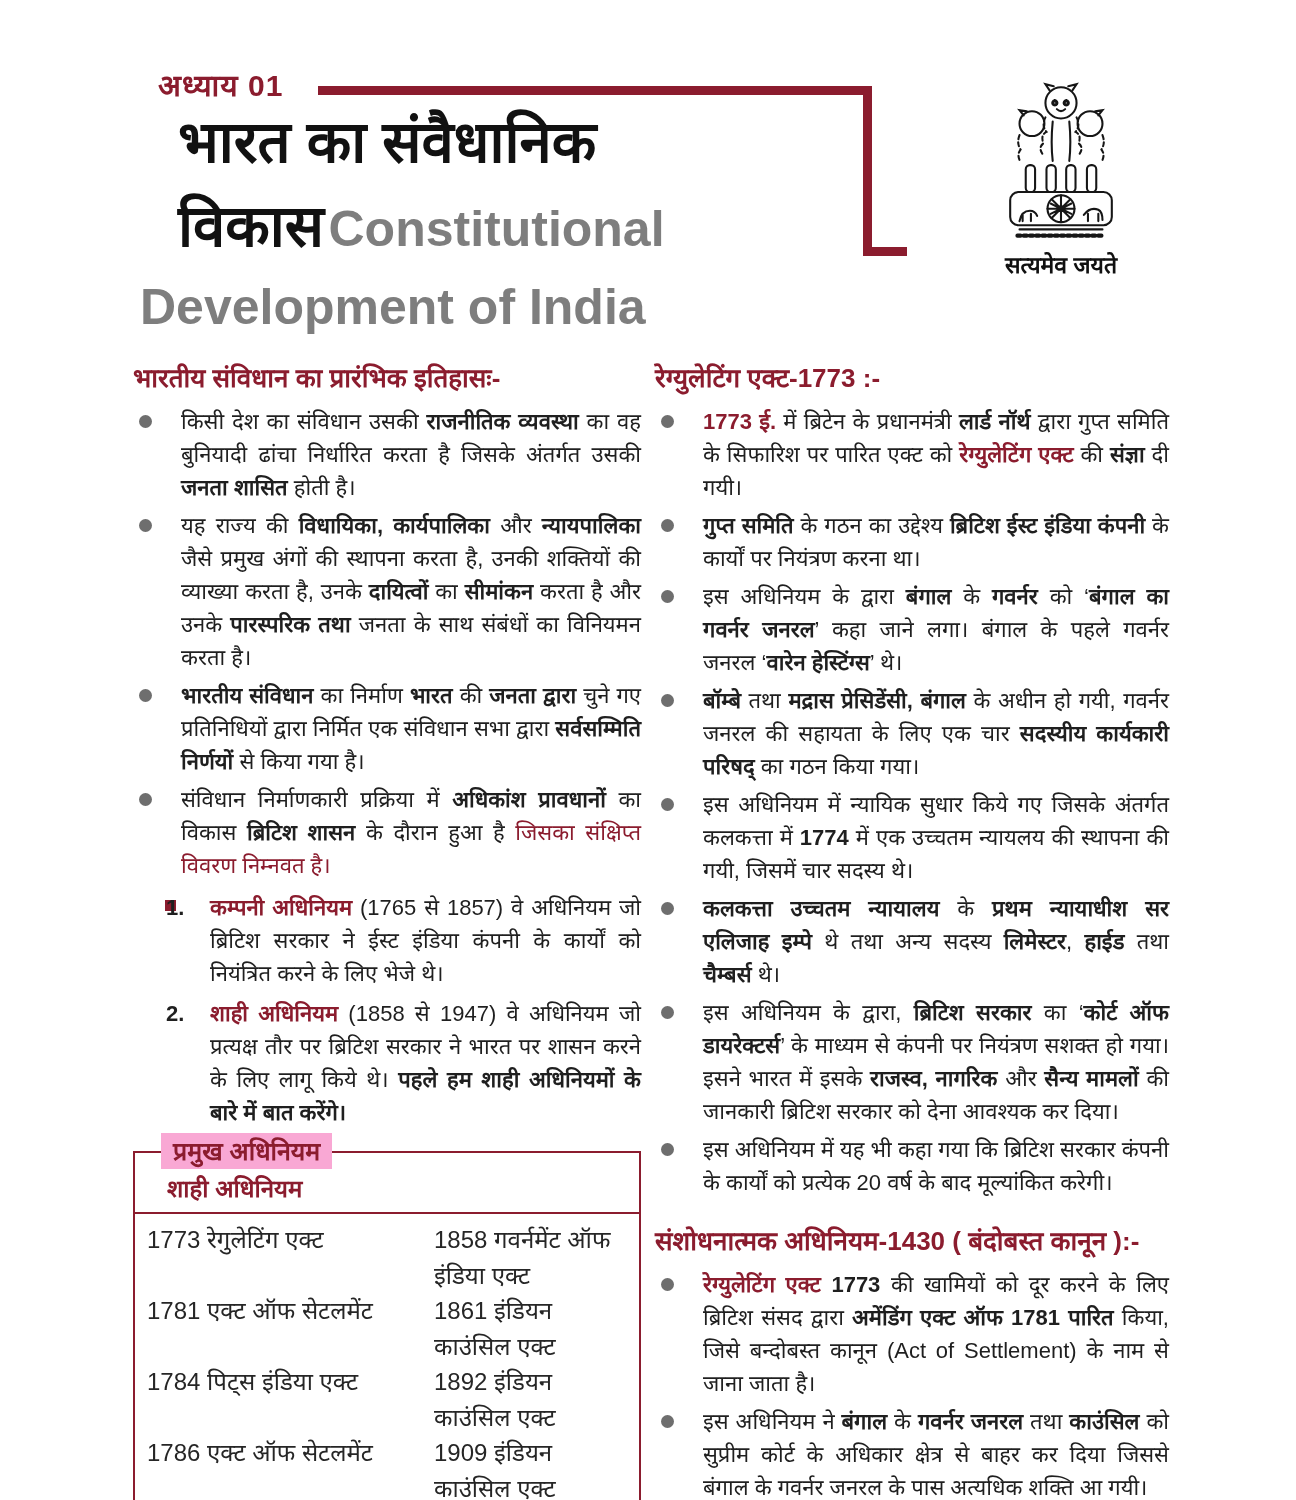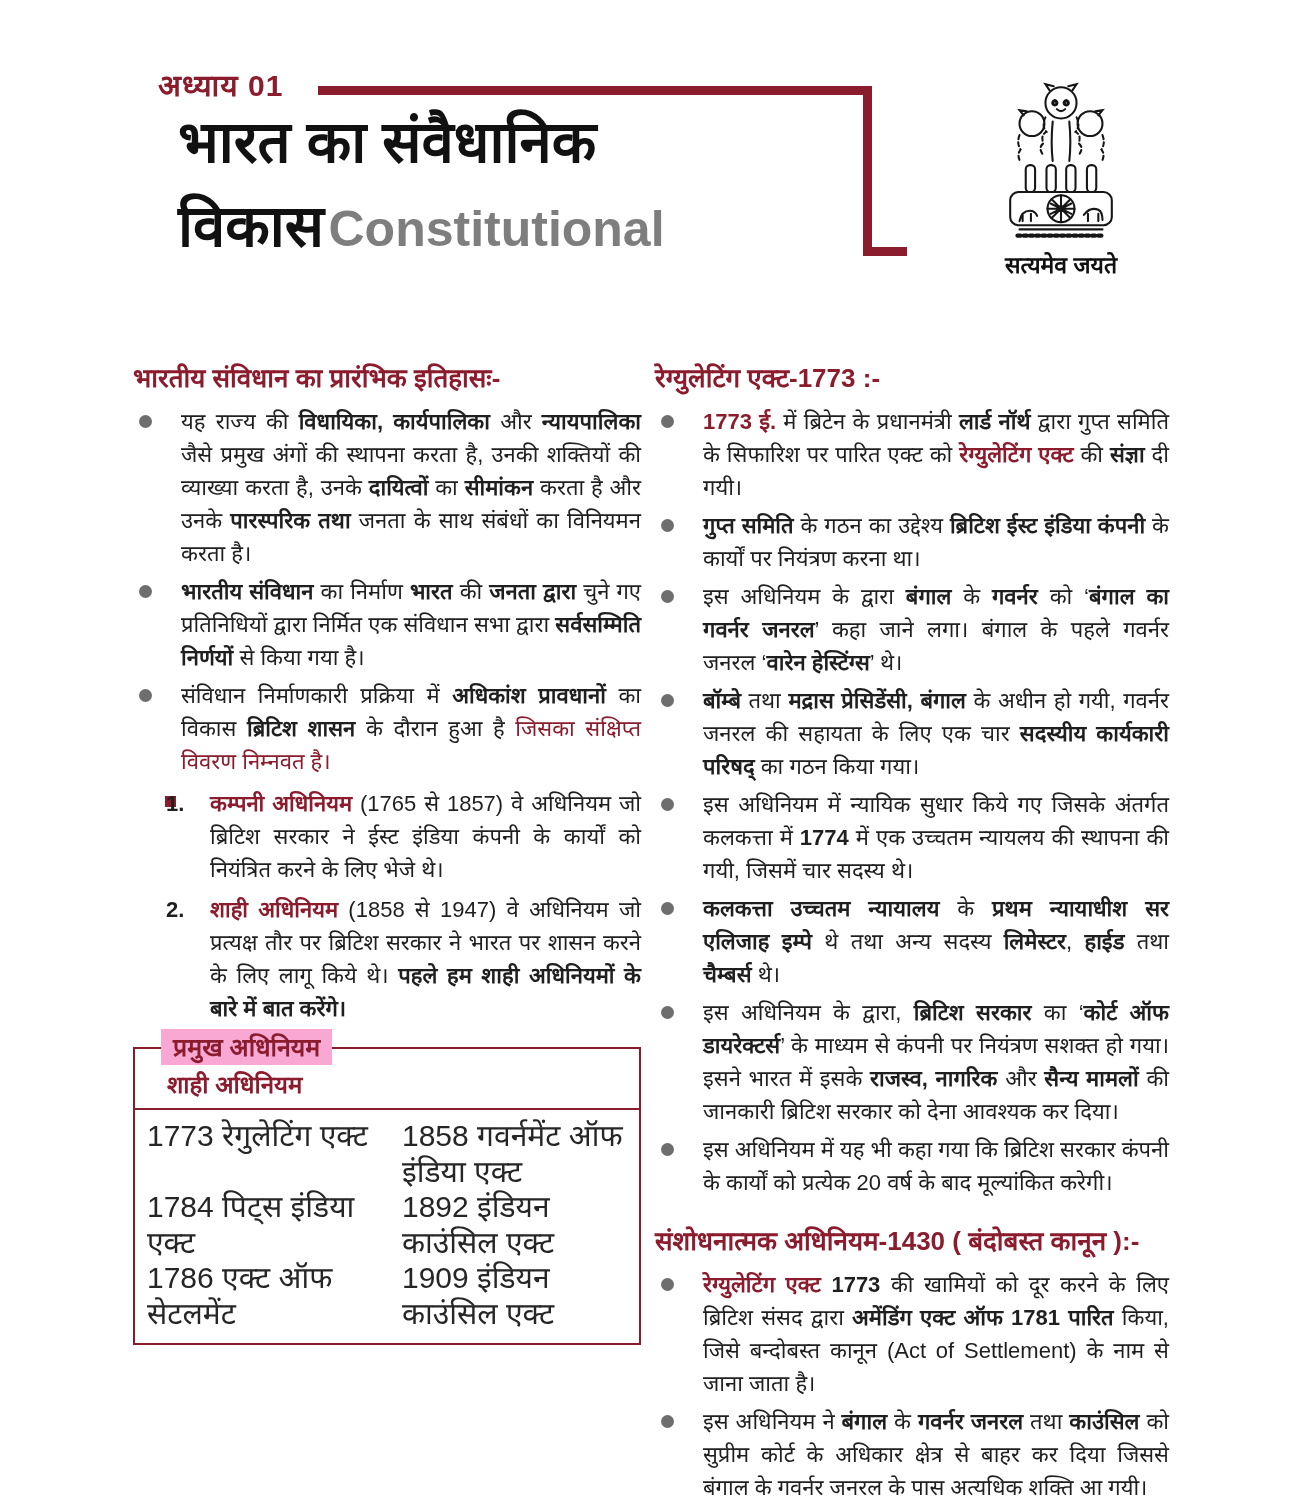--- a/index.html
+++ b/index.html
@@ -42,34 +42,35 @@
   .s-m{color:var(--maroon);}
   .s-mb{color:var(--maroon);font-weight:700;}
   
   .acts{position:relative;border:2px solid var(--maroon);margin-top:22px;}
   .acts-title{position:absolute;top:-20px;left:26px;background:#f9a8d4;padding:0 12px;
     color:var(--maroon);font-weight:700;font-size:25px;line-height:36px;}
   .acts-head{display:grid;grid-template-columns:255px 1fr;padding:18px 12px 8px 12px;
     color:var(--maroon);font-weight:700;font-size:24px;border-bottom:2px solid var(--maroon);}
   .acts-head .c2{padding-left:20px;}
   .acts-body{padding:8px 12px 12px 12px;}
-  .acts-row{display:grid;grid-template-columns:255px 1fr;font-size:30px;line-height:35.5px;color:#262626;}
+  .acts-row{display:grid;grid-template-columns:255px 1fr;font-size:24px;line-height:35.5px;color:#262626;gap:32px;}
   .section + .section{margin-top:24px;}
 </style>
 </head>
 <body>
 
 <div class="chapter">अध्याय 01</div>
 <div class="rule rule-a"></div>
 <div class="rule rule-b"></div>
 <div class="rule rule-c"></div>
 
 <div class="big-title">
   <div class="t-row t-hi">भारत का संवैधानिक</div>
   <div class="t-row"><span class="t-hi">विकास</span>&nbsp;<span class="t-en">Constitutional</span></div>
+  <div class="t-row t-en">Development of India</div>
 </div>
 
 <div class="emblem-wrap">
   <svg width="152" height="168" viewBox="0 0 140 162">
     <g fill="none" stroke="#161616" stroke-width="2" stroke-linecap="round">
 
       <circle cx="70" cy="24" r="15"></circle>
       <path d="M59 12 l-4 -6 l8 2 M81 12 l4 -6 l-8 2"></path>
       <path d="M64 22 a2 2 0 1 0 0.1 0 M75 22 a2 2 0 1 0 0.1 0" stroke-width="3"></path>
       <path d="M66 30 q4 4 8 0"></path>
@@ -101,20 +102,21 @@
       <path d="M30 146 h80"></path>
       <path d="M28 152 h84" stroke-dasharray="3 3" stroke-width="4"></path>
     </g>
   </svg>
   <div class="motto">सत्यमेव जयते</div>
 </div>
 
 <div class="col col-left">
   <h2 class="sec-head">भारतीय संविधान का प्रारंभिक इतिहासः-</h2>
   <div>
+      <div class="bullet"><span class="dot"></span><span>किसी देश का संविधान उसकी </span><span class="s-b">राजनीतिक व्यवस्था</span><span> का वह बुनियादी ढांचा निर्धारित करता है जिसके अंतर्गत उसकी </span><span class="s-b">जनता शासित</span><span> होती है।</span></div>
       <div class="bullet"><span class="dot"></span><span>यह राज्य की </span><span class="s-b">विधायिका, कार्यपालिका</span><span> और </span><span class="s-b">न्यायपालिका</span><span> जैसे प्रमुख अंगों की स्थापना करता है, उनकी शक्तियों की व्याख्या करता है, उनके </span><span class="s-b">दायित्वों</span><span> का </span><span class="s-b">सीमांकन</span><span> करता है और उनके </span><span class="s-b">पारस्परिक तथा</span><span> जनता के साथ संबंधों का विनियमन करता है।</span></div>
       <div class="bullet"><span class="dot"></span><span class="s-b">भारतीय संविधान</span><span> का निर्माण </span><span class="s-b">भारत</span><span> की </span><span class="s-b">जनता द्वारा</span><span> चुने गए प्रतिनिधियों द्वारा निर्मित एक संविधान सभा द्वारा </span><span class="s-b">सर्वसम्मिति निर्णयों</span><span> से किया गया है।</span></div>
       <div class="bullet"><span class="dot"></span><span>संविधान निर्माणकारी प्रक्रिया में </span><span class="s-b">अधिकांश प्रावधानों</span><span> का विकास </span><span class="s-b">ब्रिटिश शासन</span><span> के दौरान हुआ है </span><span class="s-m">जिसका संक्षिप्त विवरण निम्नवत है।</span></div>
     </div>
   <div class="square-note">
     <span class="sq"></span>
   </div>
   <div>
       <div class="numbered"><span class="num">1.</span><span class="s-mb">कम्पनी अधिनियम</span><span> (1765 से 1857) वे अधिनियम जो ब्रिटिश सरकार ने ईस्ट इंडिया कंपनी के कार्यों को नियंत्रित करने के लिए भेजे थे।</span></div>
       <div class="numbered"><span class="num">2.</span><span class="s-mb">शाही अधिनियम</span><span> (1858 से 1947) वे अधिनियम जो प्रत्यक्ष तौर पर ब्रिटिश सरकार ने भारत पर शासन करने के लिए लागू किये थे। </span><span class="s-b">पहले हम शाही अधिनियमों के बारे में बात करेंगे।</span></div>
@@ -122,20 +124,24 @@
 
   <div class="acts">
     <div class="acts-title">प्रमुख अधिनियम</div>
     <div class="acts-head">
       <div class="c2">शाही अधिनियम</div>
     </div>
     <div class="acts-body">
         <div class="acts-row">
           <div>1773 रेगुलेटिंग एक्ट</div>
           <div>1858 गवर्नमेंट ऑफ इंडिया एक्ट</div>
+        </div>
+        <div class="acts-row">
+          <div>1781 एक्ट ऑफ सेटलमेंट</div>
+          <div>1861 इंडियन काउंसिल एक्ट</div>
         </div>
         <div class="acts-row">
           <div>1784 पिट्स इंडिया एक्ट</div>
           <div>1892 इंडियन काउंसिल एक्ट</div>
         </div>
         <div class="acts-row">
           <div>1786 एक्ट ऑफ सेटलमेंट</div>
           <div>1909 इंडियन काउंसिल एक्ट</div>
         </div>
       </div>

